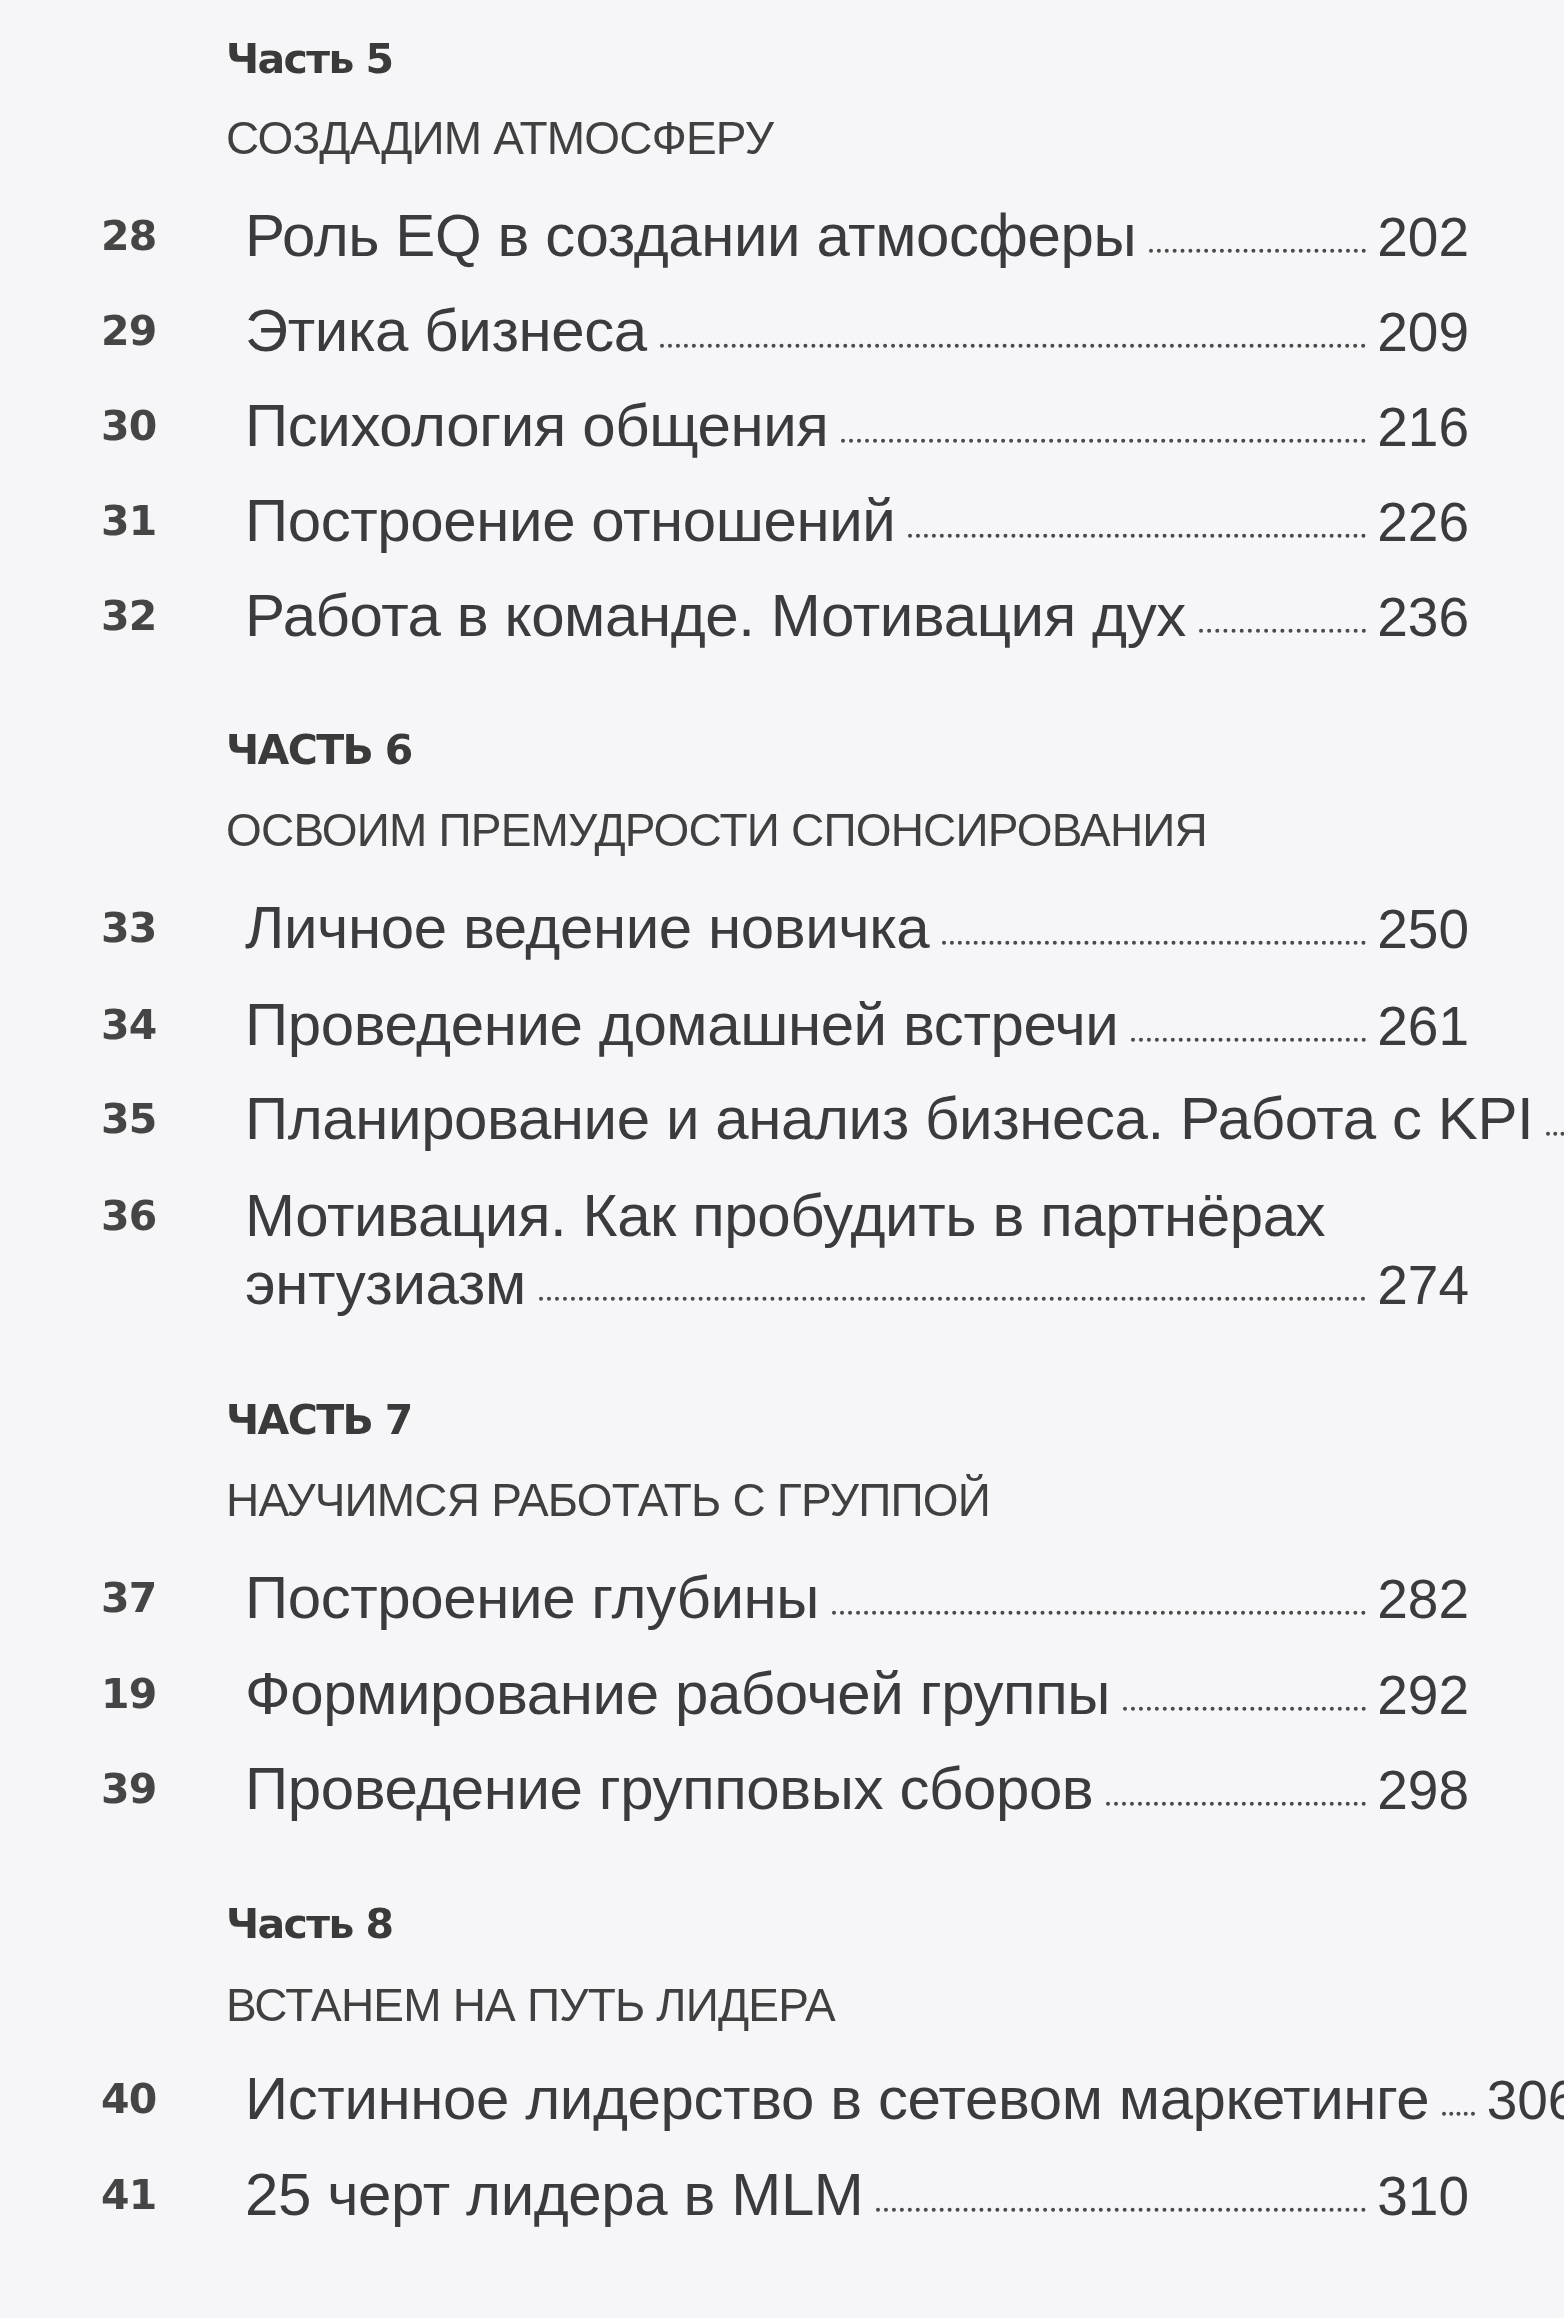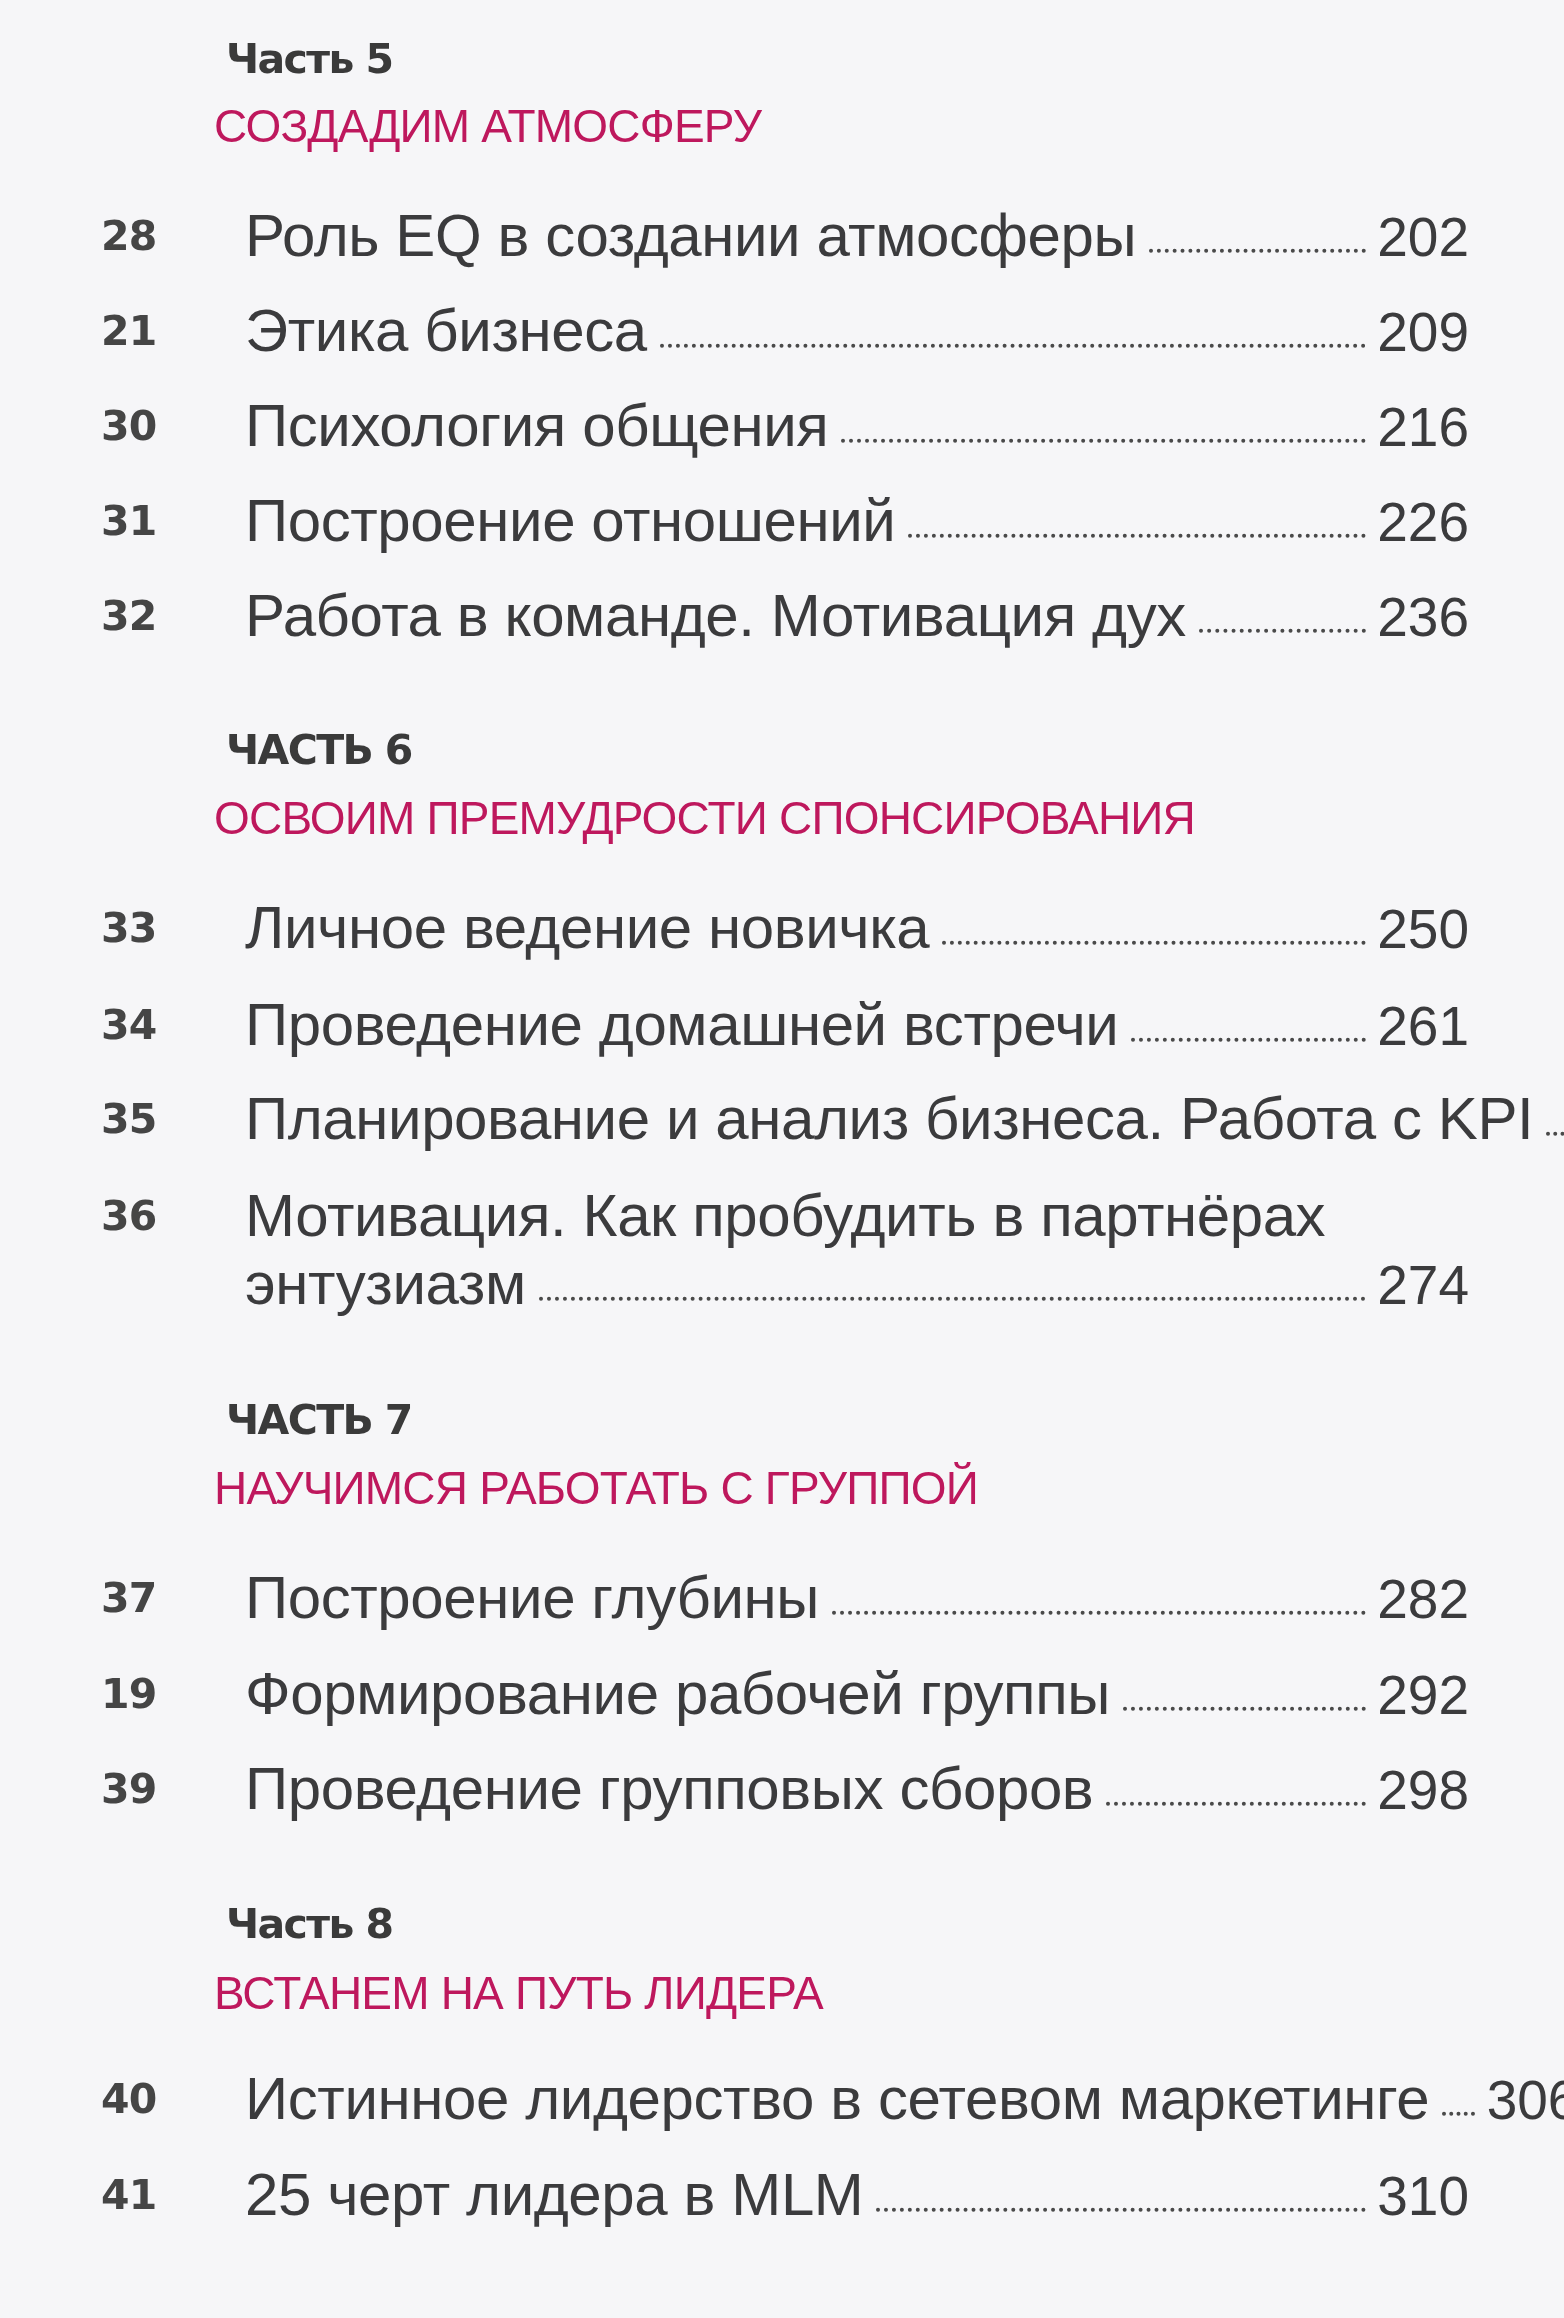--- a/index.html
+++ b/index.html
@@ -12,24 +12,25 @@
   }
   .page { position: absolute; left: 0; top: 0; width: 1378px; height: 2319px; }
   .part-label {
     position: absolute; left: 226px;
     font-family: "DejaVu Sans", sans-serif;
     font-weight: bold; font-size: 41px; line-height: 1;
     letter-spacing: -1.6px; color: #3a3a3a;
     transform: translateY(-50%);
   }
   .part-title {
-    position: absolute; left: 214px;
-    font-size: 46px; line-height: 1; color: #be185d;
+    position: absolute; left: 226px;
+    font-size: 46px; line-height: 1; color: #404040;
     letter-spacing: -0.8px;
     transform: translateY(-50%);
+    margin-top: 12px;
   }
   .row {
     position: absolute; left: 16px; width: 1565px; height: 58px;
     transform: translateY(-50%);
   }
   .row .num {
     position: absolute; left: 85px; top: 0; line-height: 58px;
     font-family: "DejaVu Sans", sans-serif; font-weight: bold;
     font-size: 41px; color: #454545; letter-spacing: -0.8px;
   }
@@ -56,21 +57,21 @@
 
   <div class="row" style="top:236px">
     <span class="num">28</span>
     <div class="entry">
         <span class="title">Роль EQ в создании атмосферы</span>
         <span class="leader"></span>
         <span class="page-num">202</span>
       </div>
   </div>
   <div class="row" style="top:331px">
-    <span class="num">21</span>
+    <span class="num">29</span>
     <div class="entry">
         <span class="title">Этика бизнеса</span>
         <span class="leader"></span>
         <span class="page-num">209</span>
       </div>
   </div>
   <div class="row" style="top:426px">
     <span class="num">30</span>
     <div class="entry">
         <span class="title">Психология общения</span>

